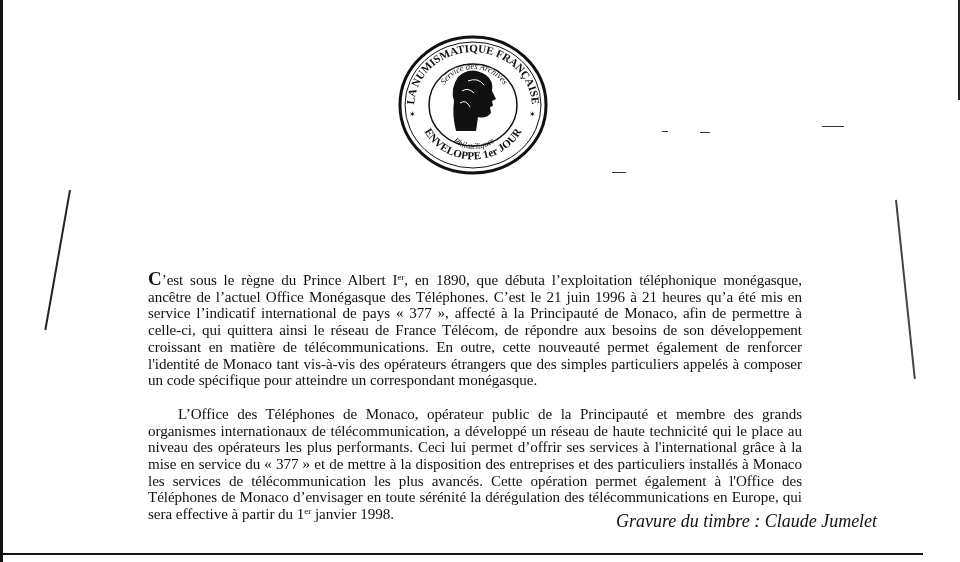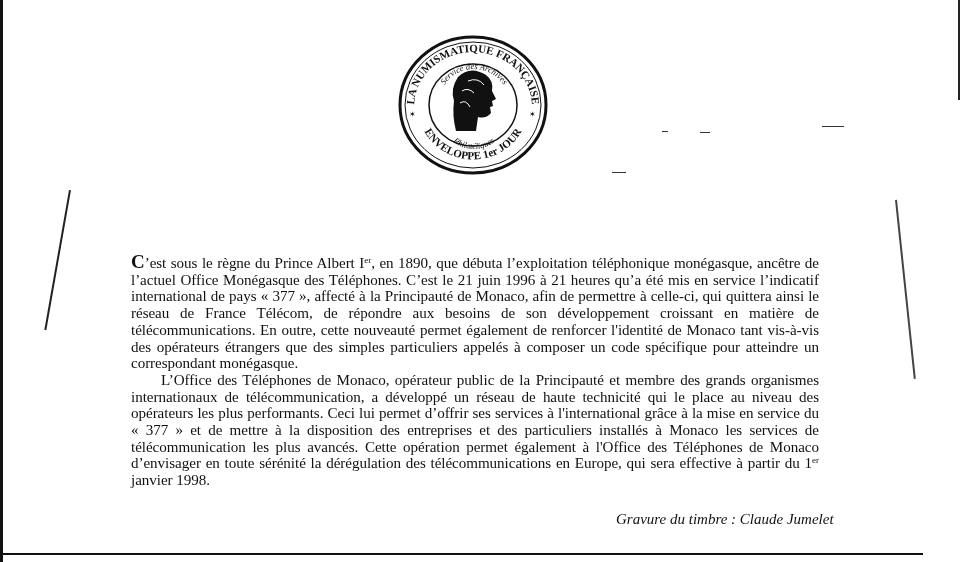--- a/index.html
+++ b/index.html
@@ -15,32 +15,32 @@
 
   .seal {
     position: absolute; left: 398px; top: 35px; width: 150px; height: 140px;
   }
 
   .body-text {
     position: absolute; left: 131px; top: 254px; width: 688px;
     font-size: 15.1px; line-height: 16.7px; text-align: justify;
     letter-spacing: -0.05px;
   }
-  .body-text p { margin: 0; }
+  .body-text p { margin: 17px; }
   .body-text p.indent { text-indent: 30px; }
   .dropcap { font-weight: bold; font-size: 19px; }
   sup { font-size: 9px; line-height: 0; vertical-align: 5px; }
 
   .credits-left {
     position: absolute; left: 131px; top: 505px;
     font-style: italic; font-size: 12.5px; line-height: 16px;
   }
   .credits-right {
     position: absolute; left: 616px; top: 511px;
-    font-style: italic; font-size: 15px;
+    font-style: italic; font-size: 18px;
   }
   .bottom-rule { position: absolute; left: 3px; top: 553px; width: 920px; height: 2px; background: #111; }
   .mark { position: absolute; background: #333; height: 1px; }
 </style>
 </head>
 <body>
 
 <div class="left-edge"></div>
 <div class="right-edge"></div>
 <div class="scan-line" style="left:69px; top:190px; width:1.5px; height:142px; transform: rotate(10deg);"></div>

